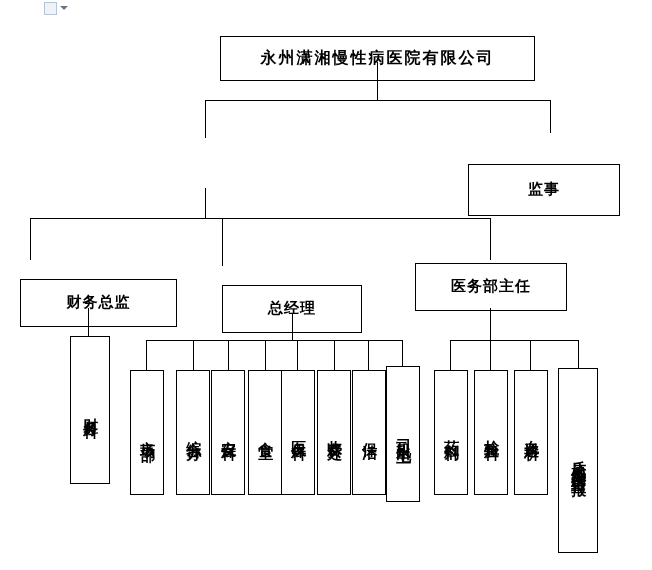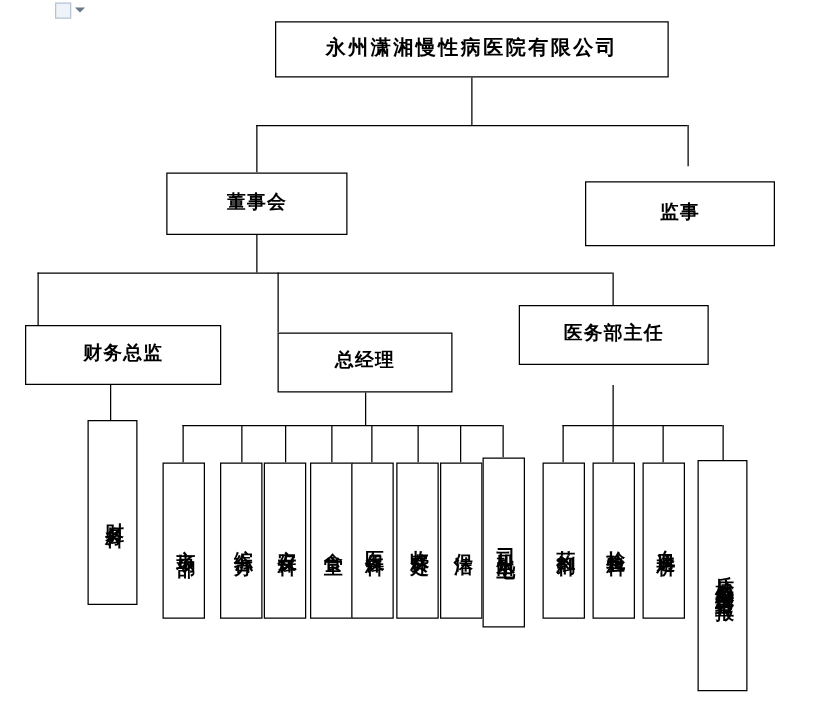--- a/index.html
+++ b/index.html
@@ -56,20 +56,21 @@
     display: flex;
     align-items: center;
     justify-content: center;
     text-align: center;
     font-weight: bold;
     line-height: 1.15;
   }
   .box.h {           
     font-size: 15px;
     letter-spacing: 1px;
+    margin-top: 19px;
   }
   .box.root {
     font-size: 16px;
     letter-spacing: 2px;
   }
   .box.v {           
     writing-mode: vertical-rl;
     text-orientation: upright;
     font-size: 15px;
     letter-spacing: 3px;
@@ -97,21 +98,20 @@
 
   <div class="box h root" style="left:220px; top:17px; width:315px; height:45px;">永州潇湘慢性病医院有限公司</div>
 
   <div class="ln vt" style="left:377px; top:62px; height:38px;"></div>
 
   <div class="ln hz" style="left:205px; top:100px; width:345px;"></div>
 
   <div class="ln vt" style="left:205px; top:100px; height:38px;"></div>
   <div class="ln vt" style="left:550px; top:100px; height:33px;"></div>
 
-  <div class="box h" style="left:133px; top:138px; width:145px; height:50px;">董事会</div>
   <div class="box h" style="left:468px; top:145px; width:152px; height:52px;">监事</div>
 
   <div class="ln vt" style="left:205px; top:188px; height:30px;"></div>
 
   <div class="ln hz" style="left:30px; top:218px; width:460px;"></div>
 
   <div class="ln vt" style="left:30px; top:218px; height:42px;"></div>
   <div class="ln vt" style="left:222px; top:218px; height:48px;"></div>
   <div class="ln vt" style="left:490px; top:218px; height:42px;"></div>
 

